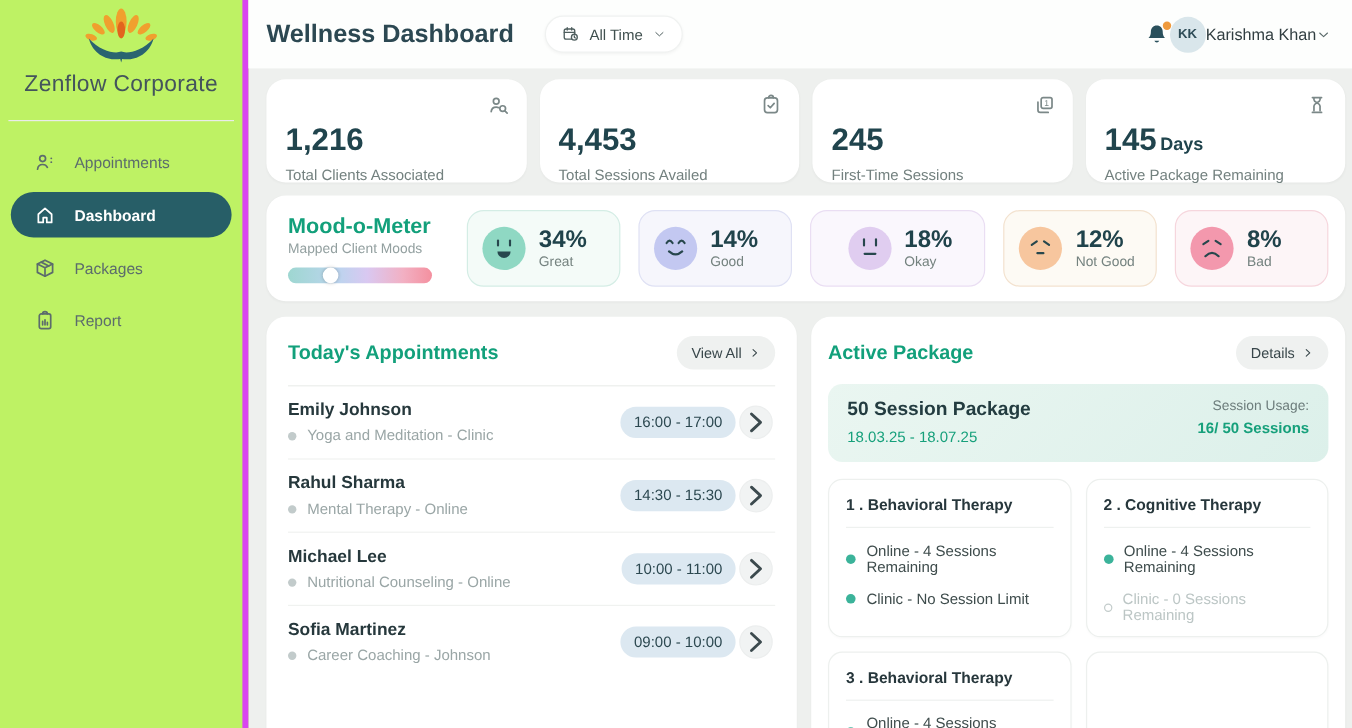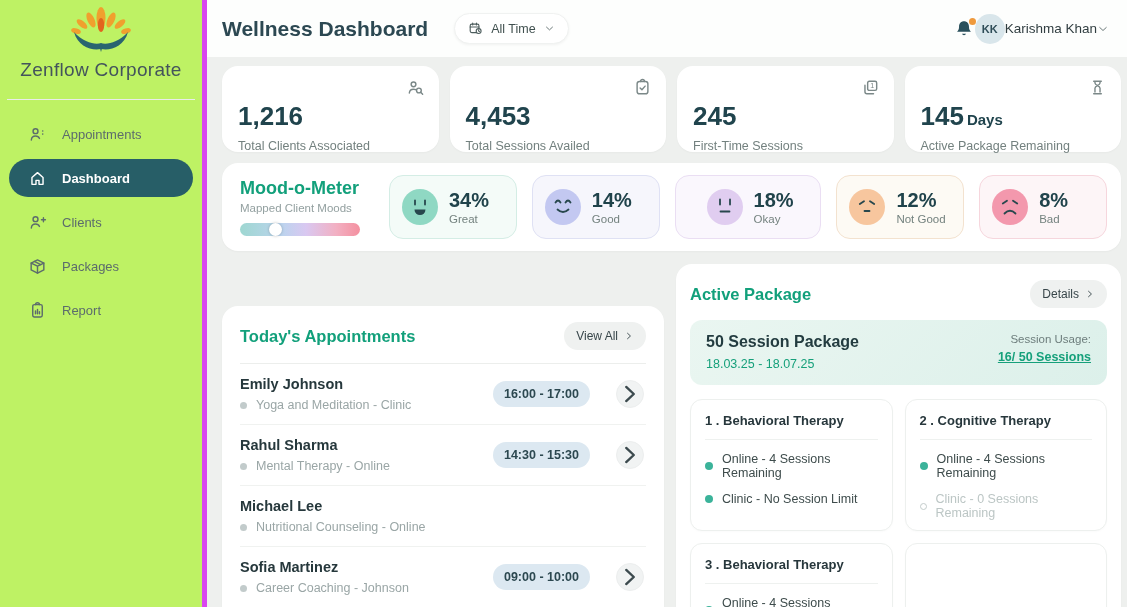--- a/index.html
+++ b/index.html
@@ -51,45 +51,45 @@
   .mood-thumb { position:absolute; top:0; width:13px; height:13px; border-radius:50%; background:#fff; box-shadow:0 0 3px rgba(0,0,0,.25); }
   .mood-card { flex:1; height:64px; border-radius:14px; border:1px solid; display:flex; align-items:center; padding:0 10px 0 12px; gap:11px; cursor:default; }
   .mood-face { width:36px; height:36px; border-radius:50%; flex:0 0 36px; display:flex; align-items:center; justify-content:center; color:#27474d; }
   .mood-face svg { width:34px; height:34px; }
   .mood-pct { font-size:20px; font-weight:bold; color:#20434b; line-height:1; }
   .mood-lbl { font-size:11.5px; color:#74827f; margin-top:3px; }
 
   
   .bottom-row { display:flex; gap:12px; flex:1; min-height:0; }
   .panel { background:#fff; border-radius:16px 16px 0 0; box-shadow:0 1px 2px rgba(0,0,0,.03); }
-  .appt-panel { width:442px; flex:0 0 442px; padding:16px 18px 0;margin-top:42px; }
+  .appt-panel { width:442px; flex:0 0 442px; padding:16px 18px 0; }
   .pkg-panel { flex:1; padding:16px 14px 0; }
   .panel-head { display:flex; align-items:center; justify-content:space-between; }
   .panel-title { font-size:16.5px; font-weight:bold; color:#12a07b; }
   .pill-btn { background:#eff1f0; border:none; border-radius:15px; padding:7px 12px; font-size:12px; color:#38464a; display:flex; align-items:center; gap:6px; cursor:pointer; font-family:inherit; }
   .pill-btn svg { width:10px; height:10px; }
   .head-divider { border-top:1px solid #eceeec; margin-top:13px; }
 
   .appt-row { display:flex; align-items:center; justify-content:space-between; padding:12px 2px 12px 0; border-bottom:1px solid #f0f2f0; }
   .appt-row:last-child { border-bottom:none; }
   .appt-name { font-size:14.5px; font-weight:bold; color:#26383c; }
   .appt-service { display:flex; align-items:center; gap:9px; margin-top:6px; }
   .svc-dot { width:7px; height:7px; border-radius:50%; background:#c2cbcb; }
   .svc-text { font-size:12.5px; color:#9aa6a6; }
-  .appt-right { display:flex; align-items:center; gap:26px;font-weight:bold; }
+  .appt-right { display:flex; align-items:center; gap:3px; }
   .time-pill { background:#dce8f1; border-radius:14px; padding:6px 11px; font-size:12.5px; color:#2c4850; }
   .row-chev { width:28px; height:28px; border-radius:50%; background:#f1f3f3; border:1px solid #eceeee; display:flex; align-items:center; justify-content:center; color:#3c4a4e; cursor:pointer; }
   .row-chev svg { width:11px; height:11px; }
 
   .pkg-summary { margin-top:12px; background:linear-gradient(135deg,#eaf6f1 0%,#dcf0ea 100%); border-radius:12px; padding:13px 16px 14px; display:flex; align-items:flex-start; justify-content:space-between; }
   .pkg-name { font-size:16px; font-weight:bold; color:#233c40; }
   .pkg-dates { font-size:12.5px; color:#16a07b; margin-top:6px; }
   .pkg-usage { text-align:right; }
   .usage-label { font-size:11.5px; color:#6d7d7c; }
-  .usage-value { font-size:12.5px; font-weight:bold; color:#16a07b; margin-top:5px;text-decoration:underline; }
+  .usage-value { font-size:12.5px; font-weight:bold; color:#16a07b; margin-top:5px; }
 
   .therapy-grid { margin-top:14px; display:grid; grid-template-columns:1fr 1fr; gap:12px; }
   .therapy-card { border:1px solid #edf0ee; border-radius:12px; padding:13px 14px 10px; background:#fff; min-height:96px; box-shadow:0 1px 2px rgba(0,0,0,.02); }
   .therapy-title { font-size:13px; font-weight:bold; color:#27373c; }
   .therapy-card hr { border:none; border-top:1px solid #eef1ef; margin:11px 0 4px; }
   .sess-line { display:flex; align-items:center; gap:9px; margin-top:12px; }
   .sess-dot { width:8px; height:8px; border-radius:50%; background:#3bb39a; flex:0 0 8px; }
   .sess-text { font-size:12.5px; color:#3e4c4c; }
   .sess-line.inactive .sess-dot { background:transparent; border:1.5px solid #c3cccb; width:7px; height:7px; flex-basis:7px; }
   .sess-line.inactive .sess-text { color:#bcc6c5; }
@@ -133,30 +133,20 @@
     <span style="width:19px;height:19px">
           <svg viewBox="0 0 24 24" fill="none" stroke="currentColor" stroke-width="1.8" stroke-linecap="round" stroke-linejoin="round" style="width:100%;height:100%;display:block">
             <path d="M5 10.8 L12 4.6 L19 10.8 V19.4 H13.9 V14.4 H10.1 V19.4 H5 Z"></path>
           </svg>
         </span>
     <span>Dashboard</span>
   </div>
   <div class="nav-item ">
     <span style="width:19px;height:19px">
           <svg viewBox="0 0 24 24" fill="none" stroke="currentColor" stroke-width="1.8" stroke-linecap="round" stroke-linejoin="round" style="width:100%;height:100%;display:block">
-            <circle cx="9.5" cy="7.8" r="3.1"></circle>
-            <path d="M4.2 19 c.3-3.2 2.6-5 5.3-5 2.2 0 4.1 1.1 5 3"></path>
-            <path d="M17 8.5 h5 M19.5 6 v5"></path>
-          </svg>
-        </span>
-    <span>Clients</span>
-  </div>
-  <div class="nav-item ">
-    <span style="width:19px;height:19px">
-          <svg viewBox="0 0 24 24" fill="none" stroke="currentColor" stroke-width="1.8" stroke-linecap="round" stroke-linejoin="round" style="width:100%;height:100%;display:block">
             <path d="M12 3.6 L20 7.6 V16.4 L12 20.4 L4 16.4 V7.6 Z"></path>
             <path d="M4 7.6 L12 11.6 L20 7.6 M12 11.6 V20.4"></path>
             <path d="M8 5.6 L16 9.6"></path>
           </svg>
         </span>
     <span>Packages</span>
   </div>
   <div class="nav-item ">
     <span style="width:19px;height:19px">
           <svg viewBox="0 0 24 24" fill="none" stroke="currentColor" stroke-width="1.8" stroke-linecap="round" stroke-linejoin="round" style="width:100%;height:100%;display:block">
@@ -385,20 +375,28 @@
     </div>
   </div>
   <div class="appt-row">
     <div>
       <div class="appt-name">Michael Lee</div>
       <div class="appt-service">
         <span class="svc-dot"></span>
         <span class="svc-text">Nutritional Counseling - Online</span>
       </div>
     </div>
+    <div class="appt-right">
+      <span class="time-pill">10:00 - 11:00</span>
+      <span class="row-chev">
+                  <svg viewBox="0 0 24 24" fill="none" stroke="currentColor" stroke-width="1.8" stroke-linecap="round" stroke-linejoin="round" style="width:100%;height:100%;display:block">
+                    <path d="M8.5 5.5 l7 6.5 -7 6.5" stroke-width="2.2"></path>
+                  </svg>
+                </span>
+    </div>
   </div>
   <div class="appt-row">
     <div>
       <div class="appt-name">Sofia Martinez</div>
       <div class="appt-service">
         <span class="svc-dot"></span>
         <span class="svc-text">Career Coaching - Johnson</span>
       </div>
     </div>
     <div class="appt-right">

